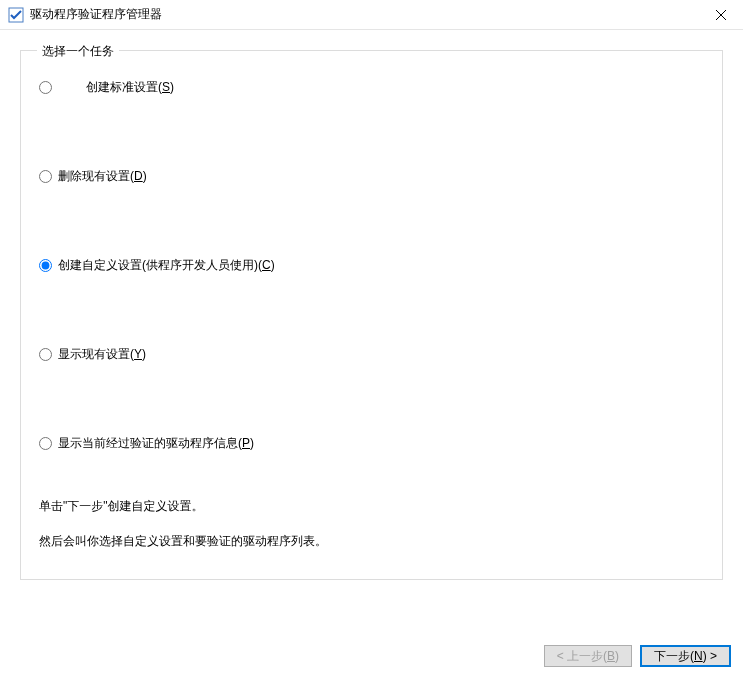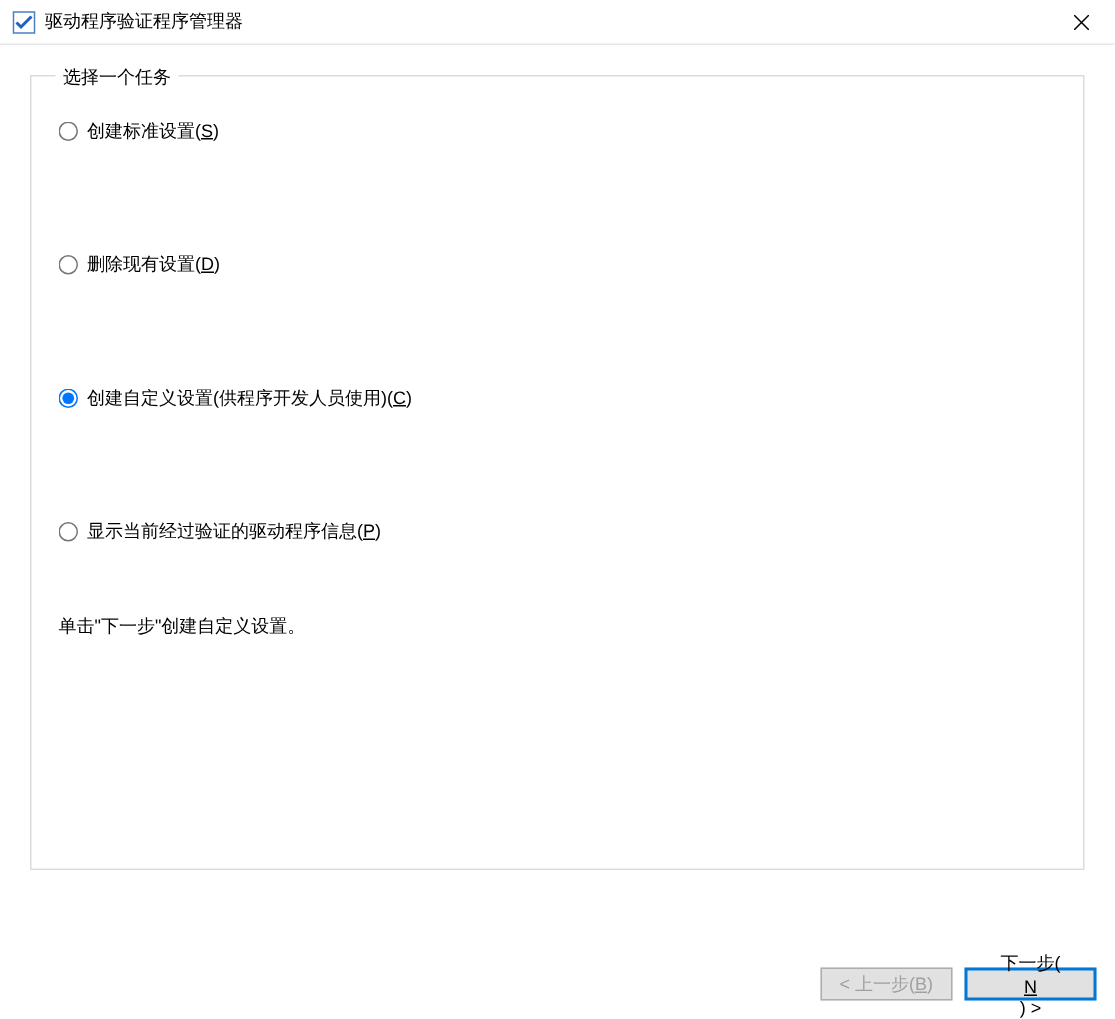--- a/index.html
+++ b/index.html
@@ -80,20 +80,21 @@
     
     .radio-item {
       display: flex;
       align-items: center;
       cursor: pointer;
       margin-bottom: 72px;
     }
     
     .radio-item:first-child {
       margin-top: 8px;
+      gap: 28px;
     }
     
     .radio-input {
       width: 13px;
       height: 13px;
       margin-right: 6px;
       cursor: pointer;
     }
     
     .radio-label {
@@ -142,21 +143,20 @@
     .btn.disabled {
       color: #a0a0a0;
       cursor: default;
       background: #e1e1e1;
       border-color: #adadad;
     }
     
     .btn.default {
       border: 2px solid #0078d7;
       background: #e1e1e1;
-      flex-direction: column;
     }
     
     .btn u {
       text-decoration: underline;
     }
   </style>
 </head>
 <body>
 
 <div class="titlebar">
@@ -188,30 +188,35 @@
       <label class="radio-item">
         <input type="radio" name="task" class="radio-input" style="">
         <span class="radio-label"><span>删除现有设置(</span><u>D</u><span>)</span></span>
       </label>
 
       <label class="radio-item">
         <input type="radio" name="task" class="radio-input" checked="" style="">
         <span class="radio-label"><span>创建自定义设置(供程序开发人员使用)(</span><u>C</u><span>)</span></span>
       </label>
 
+      <label class="radio-item">
+        <input type="radio" name="task" class="radio-input" style="">
+        <span class="radio-label"><span>显示现有设置(</span><u>Y</u><span>)</span></span>
+      </label>
 
       <label class="radio-item" style="margin-bottom: 40px; align-items: center;">
         <input type="radio" name="task" class="radio-input" style="">
         <span class="radio-label"><span>显示当前经过验证的驱动程序信息(</span><u>P</u><span>)</span></span>
       </label>
 
     </div>
 
     <div class="description">
       <div class="desc-line">单击"下一步"创建自定义设置。</div>
+      <div class="desc-line">然后会叫你选择自定义设置和要验证的驱动程序列表。</div>
     </div>
 
   </div>
 </div>
 
 <div class="button-bar">
   <button class="btn disabled" disabled="">
       <span>&lt; 上一步(</span>
       <u>B</u>
       <span>)</span>

